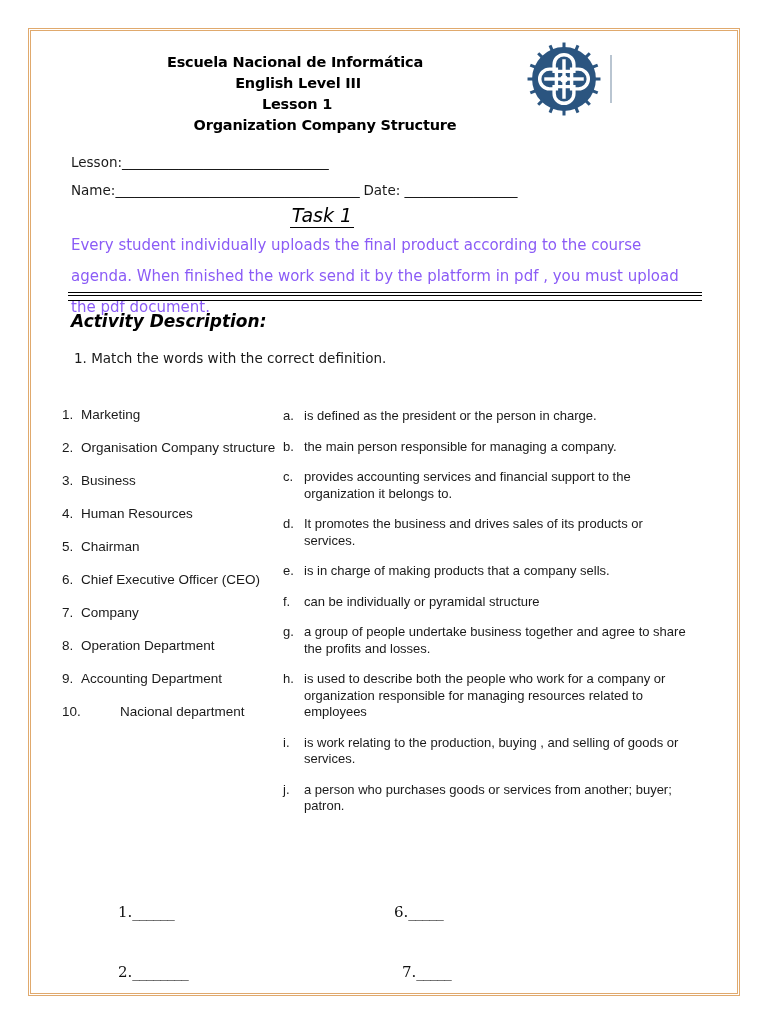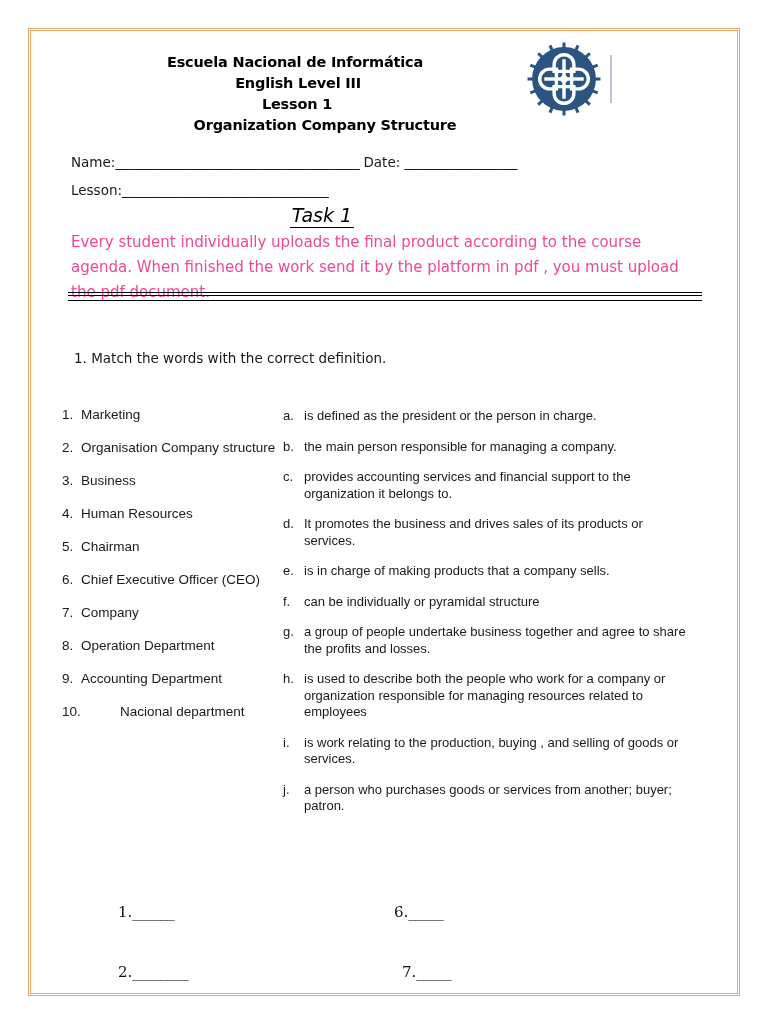--- a/index.html
+++ b/index.html
@@ -137,22 +137,22 @@
     border-bottom: 1.5px solid #000;
     padding: 0 2px 1px 2px;
   }
   .task-text {
     position: absolute;
     left: 71px;
     top: 230px;
     width: 628px;
     font-family: "DejaVu Sans", sans-serif;
     font-size: 15px;
-    line-height: 25px;
-    color: #ec4899;
+    line-height: 31px;
+    color: #8b5cf6;
   }
   .triple-rule {
     position: absolute;
     left: 68px;
     top: 292px;
     width: 634px;
     height: 7px;
     border-top: 1.5px solid #000;
     border-bottom: 1.5px solid #000;
   }
@@ -310,30 +310,31 @@
           </g>
           <circle cx="50" cy="50" r="5" fill="#ffffff"></circle>
         </svg>
 
         <div class="logo-sep"></div>
 
       </div>
     </div>
 
     <div class="fields">
+      <div class="row"><span>Lesson:</span><span class="fill">_________________________________</span></div>
       <div class="row"><span>Name:</span><span class="fill">_______________________________________</span><span> Date: </span><span class="fill">__________________</span></div>
-      <div class="row"><span>Lesson:</span><span class="fill">_________________________________</span></div>
     </div>
 
     <div class="task-title">
       <span>Task 1</span>
     </div>
     <div class="task-text">Every student individually uploads the final product according to the course agenda. When finished the work send it by the platform in pdf , you must upload the pdf document.</div>
     <div class="triple-rule"></div>
 
+    <div class="activity-title">Activity Description:</div>
     <div class="activity-instruction">1. Match the words with the correct definition.</div>
 
     <div class="words-col">
       <div class="word-item">
         <span class="num">1.</span>
         <span class="txt">Marketing</span>
       </div>
       <div class="word-item">
         <span class="num">2.</span>
         <span class="txt">Organisation Company structure</span>

